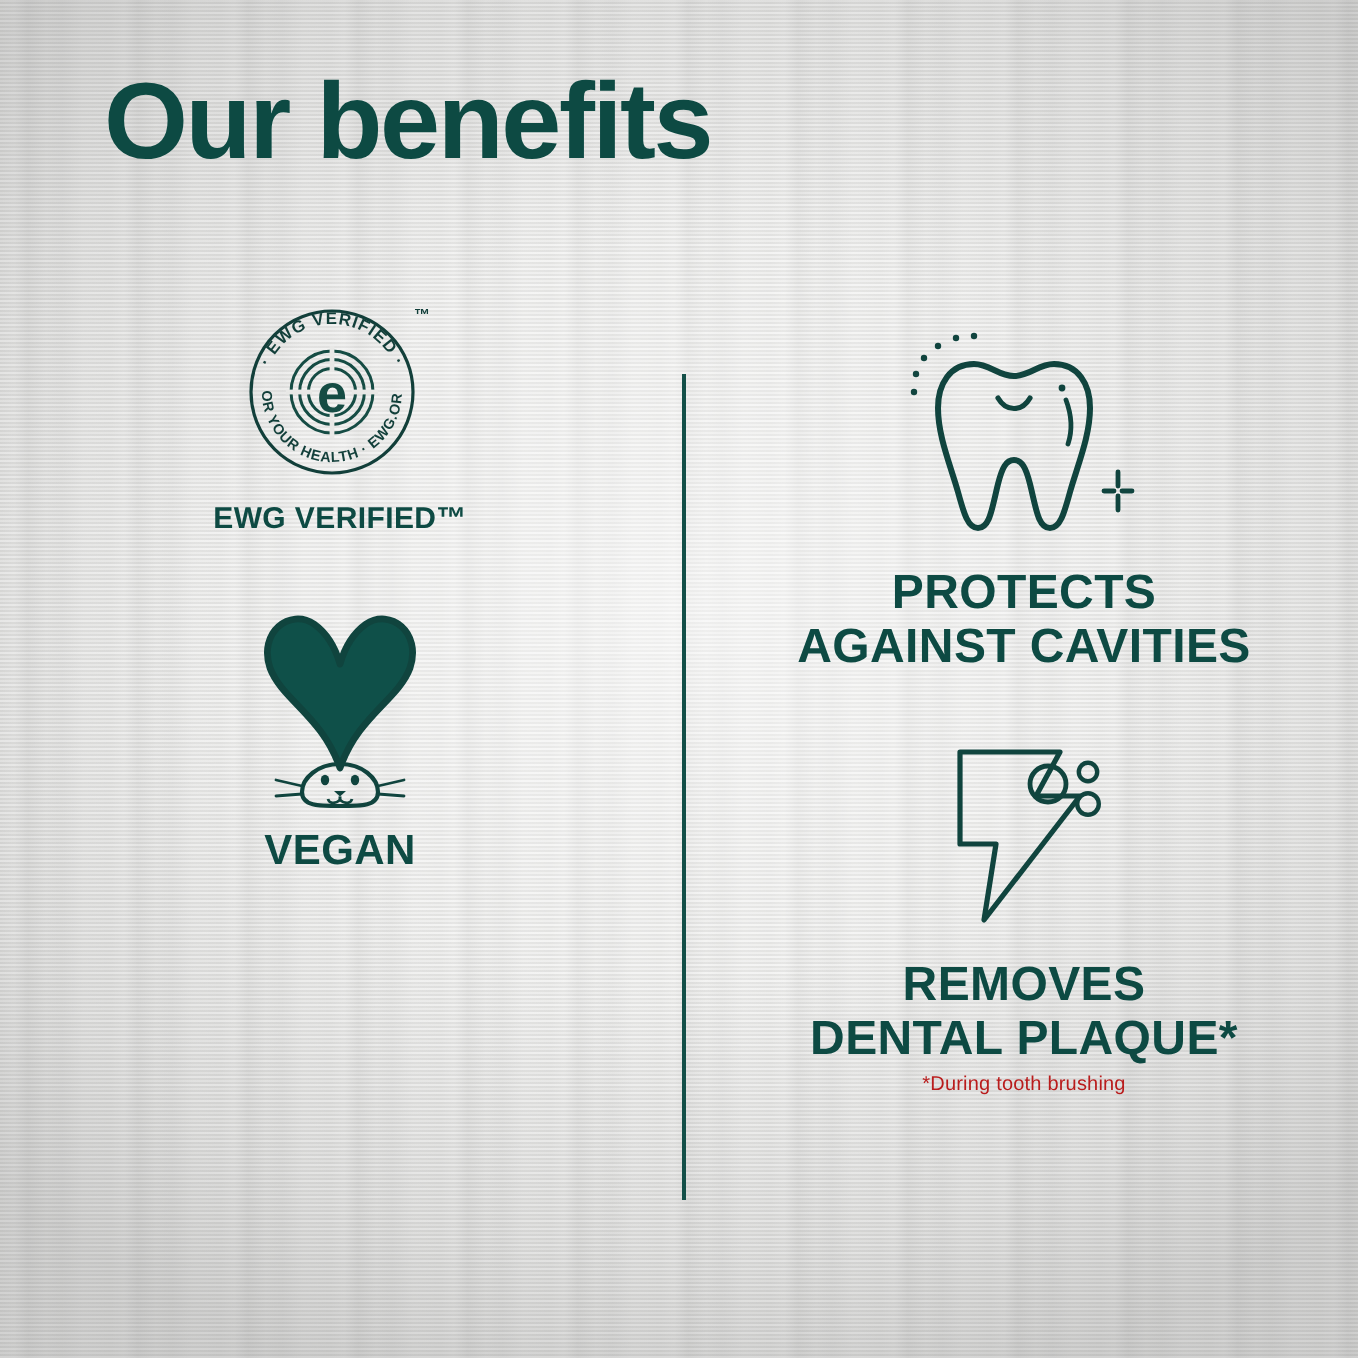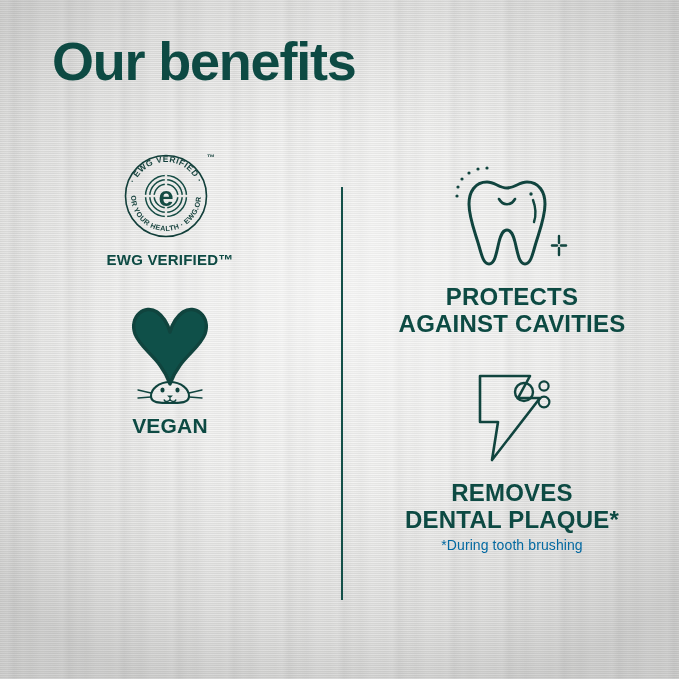--- a/index.html
+++ b/index.html
@@ -95,23 +95,23 @@
     justify-content: center;
   }
   .benefit .label {
     color: #0d4a43;
     font-weight: 700;
     letter-spacing: 0.2px;
     line-height: 1.12;
     white-space: pre-line;
   }
   .benefit .sublabel {
-    color: #0369a1;
+    color: #b91c1c;
     font-weight: 400;
-    font-size: 14px;
+    font-size: 10px;
     margin-top: 3px;
     letter-spacing: 0.1px;
   }
 
   
   #b-ewg    { left: 20px;  top: 146px; width: 300px; }
   #b-ewg .label { font-size: 15px; margin-top: 10px; }
 
   #b-vegan  { left: 20px;  top: 296px; width: 300px; }
   #b-vegan .label { font-size: 21px; margin-top: 10px; }

